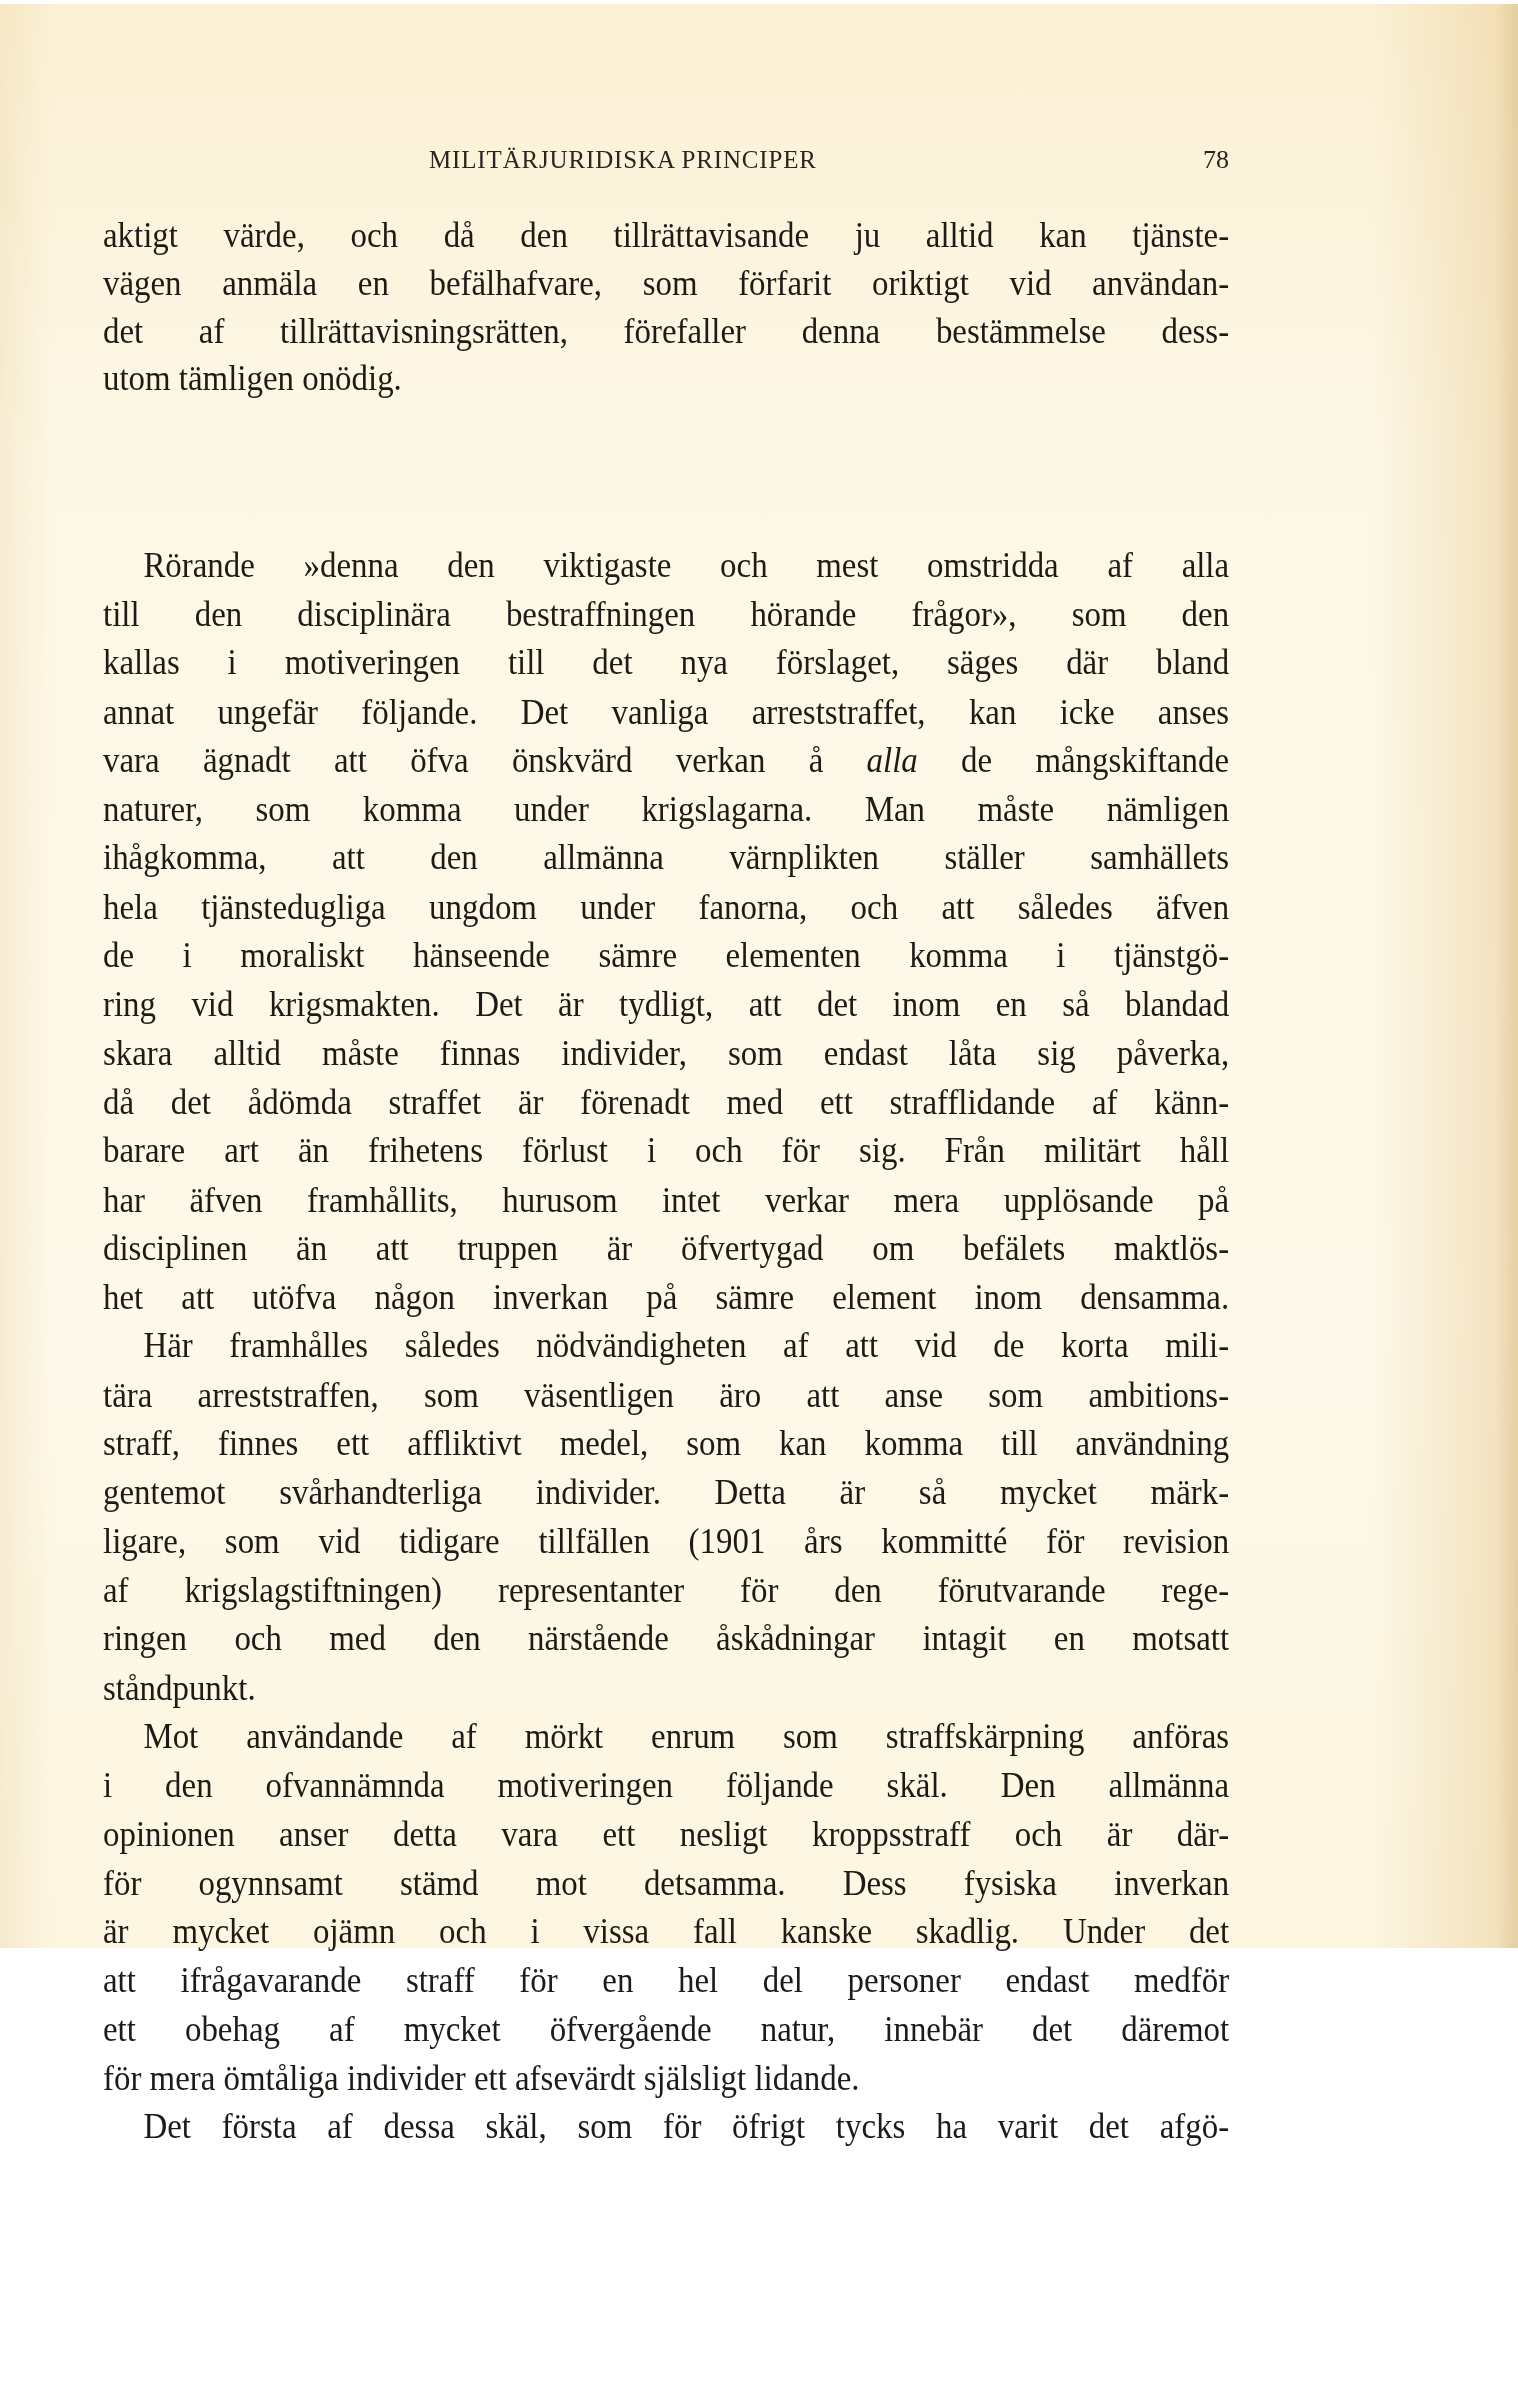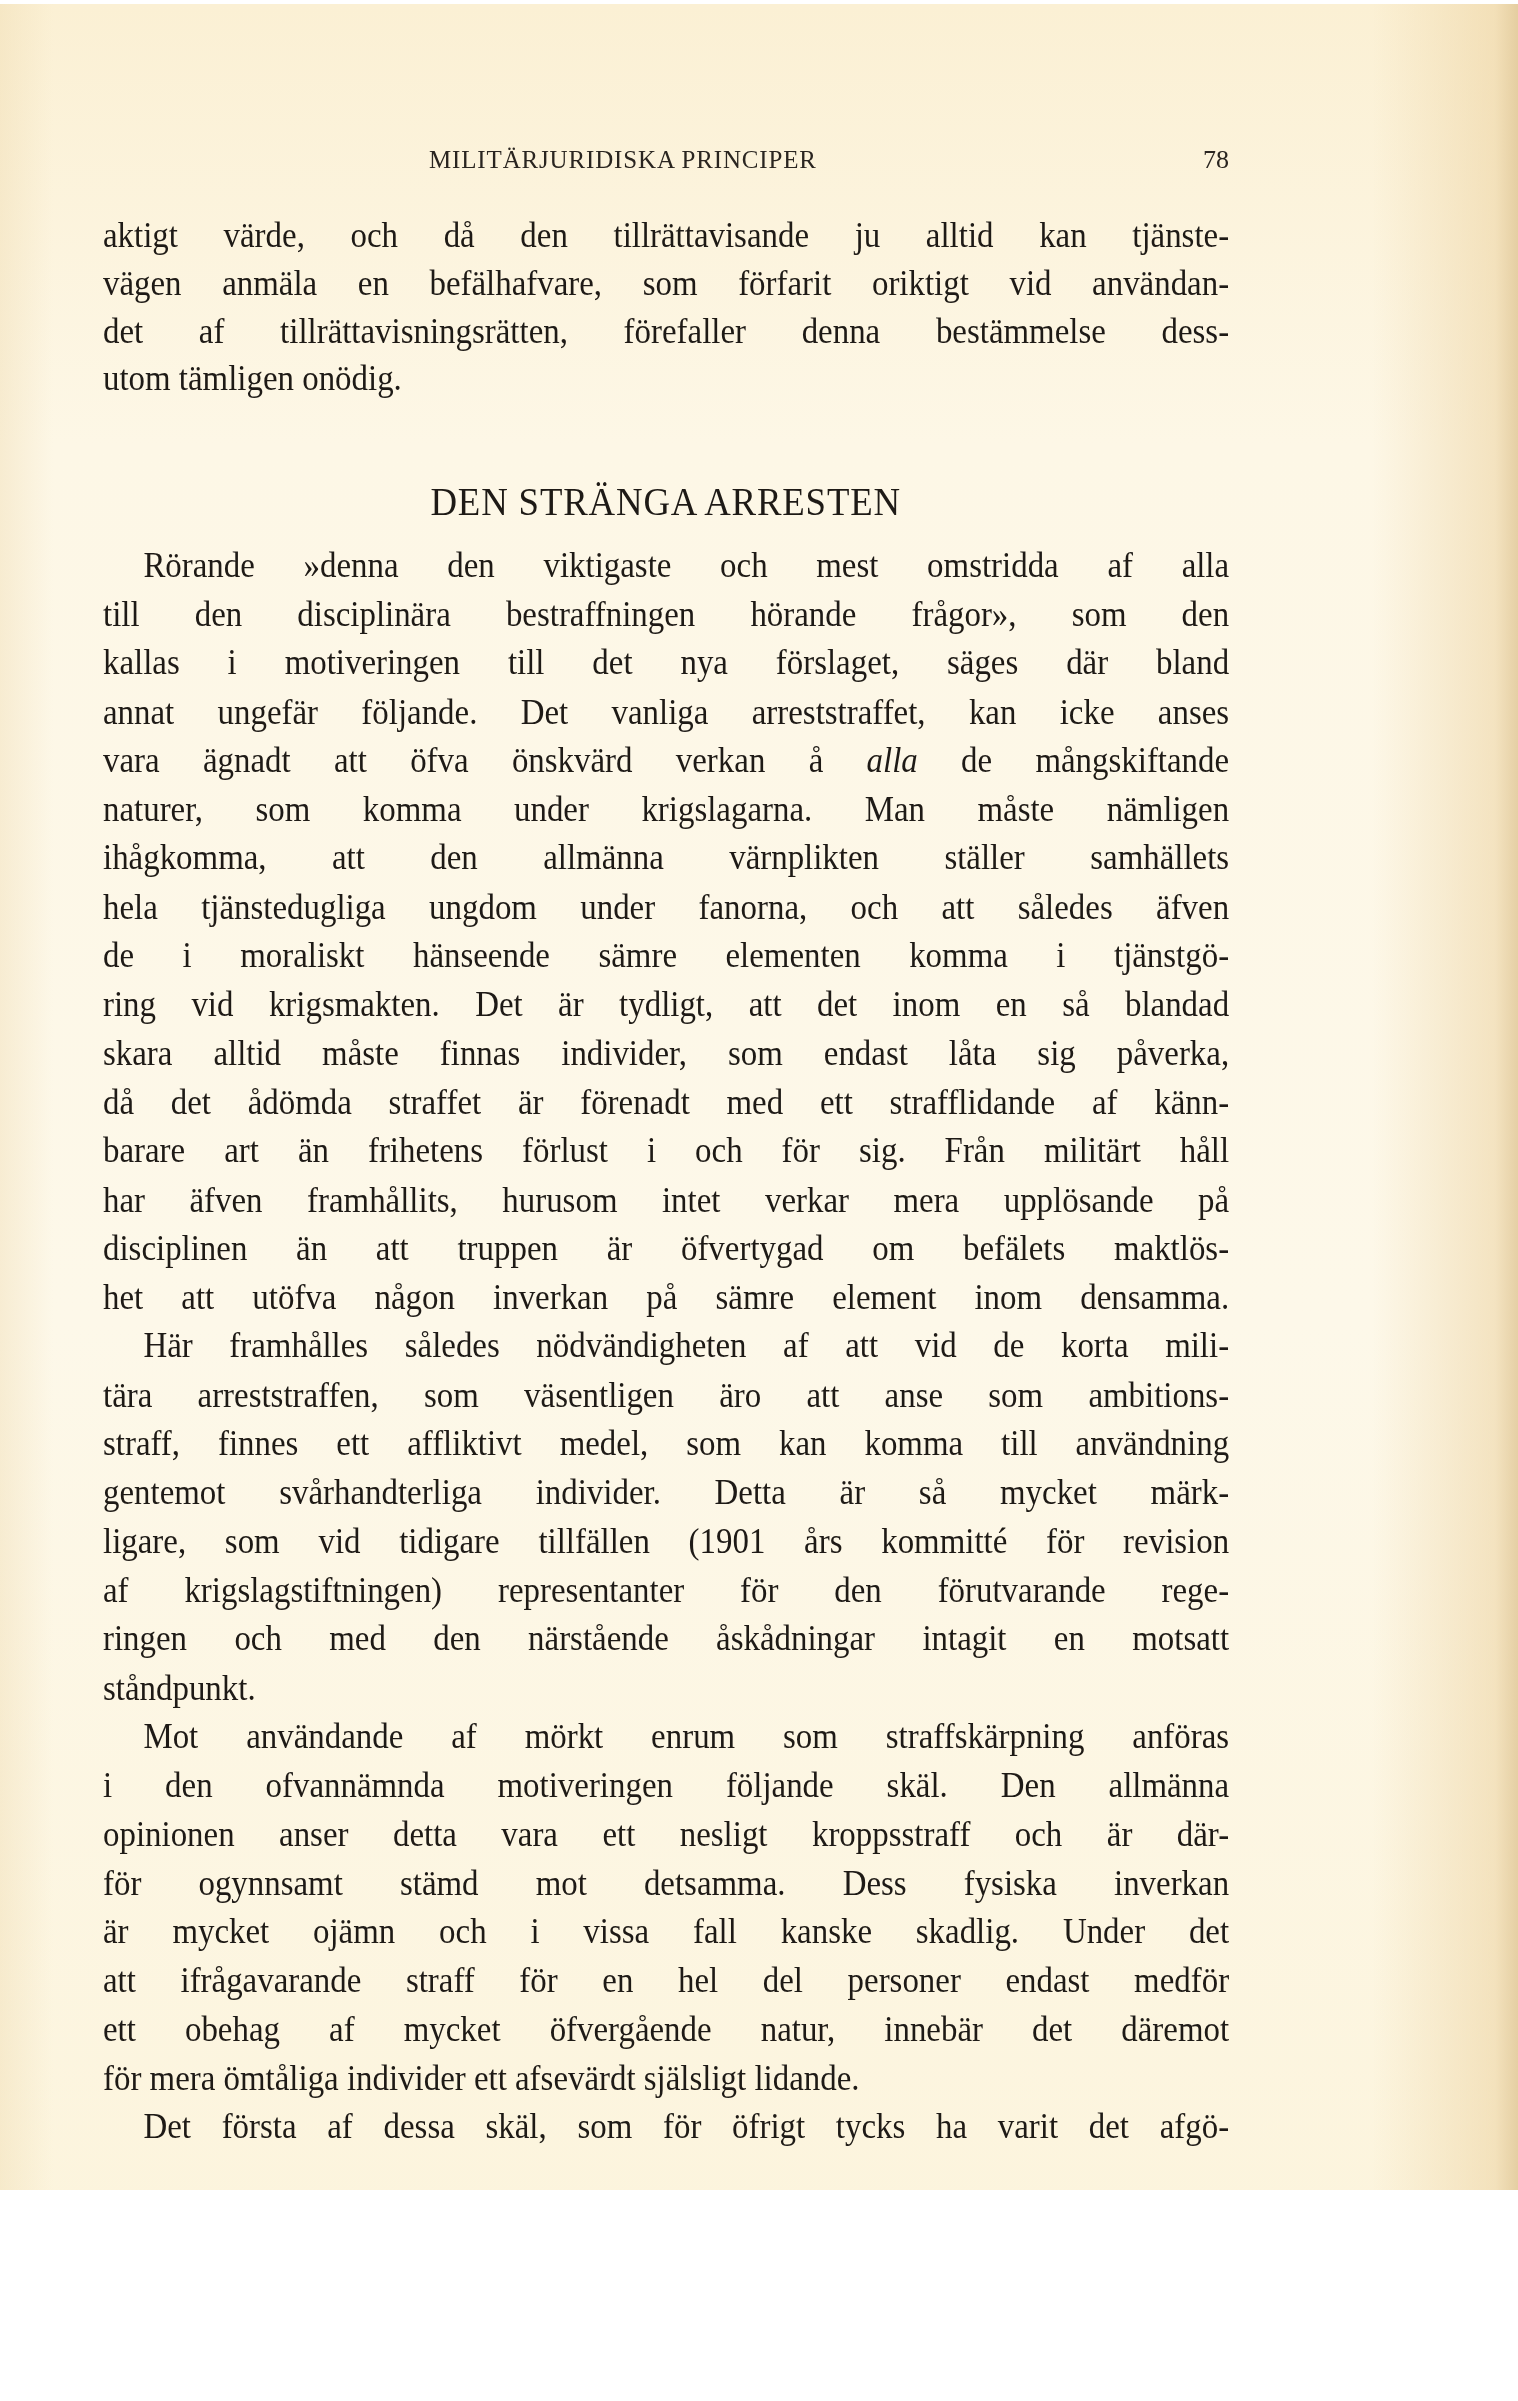--- a/index.html
+++ b/index.html
@@ -13,21 +13,21 @@
     overflow: hidden;
     background: #ffffff;
     font-family: "Liberation Serif", "DejaVu Serif", serif;
     color: #1e1a16;
   }
   .page {
     position: absolute;
     left: 0;
     top: 4.4px;
     width: 1519px;
-    height: 2186px;
+    height: 1944px;
     background:
       linear-gradient(to right, rgba(236,214,168,0.35) 0px, rgba(255,255,255,0) 53px, rgba(255,255,255,0) 1372px, rgba(236,210,160,0.55) 1495px, rgba(222,196,146,0.8) 1519px),
       linear-gradient(to bottom, #fbf0d4 0px, #fdf7e6 440px, #fdf8e9 1319px, #fcf4dc 2286px, #f8ebcc 2394px);
   }
   .running-head {
     position: absolute;
     left: 429px;
     top: 141px;
     font-size: 26px;
     line-height: 29px;
@@ -107,21 +107,20 @@
         <div class="line">vägen anmäla en befälhafvare, som förfarit oriktigt vid användan-</div>
       </div>
     <div class="line-wrap" style="top:308px">
         <div class="line">det af tillrättavisningsrätten, förefaller denna bestämmelse dess-</div>
       </div>
     <div class="line-wrap" style="top:355px">
         <div class="line last">utom tämligen onödig.</div>
       </div>
   </div>
 
-  <div class="section-heading"><span>DEN STRÄNGA ARRESTEN</span></div>
 
   <div>
     <div class="line-wrap" style="top:542px">
         <div class="line indent">Rörande »denna den viktigaste och mest omstridda af alla</div>
       </div>
     <div class="line-wrap" style="top:591px">
         <div class="line">till den disciplinära bestraffningen hörande frågor», som den</div>
       </div>
     <div class="line-wrap" style="top:639px">
         <div class="line">kallas i motiveringen till det nya förslaget, säges där bland</div>

